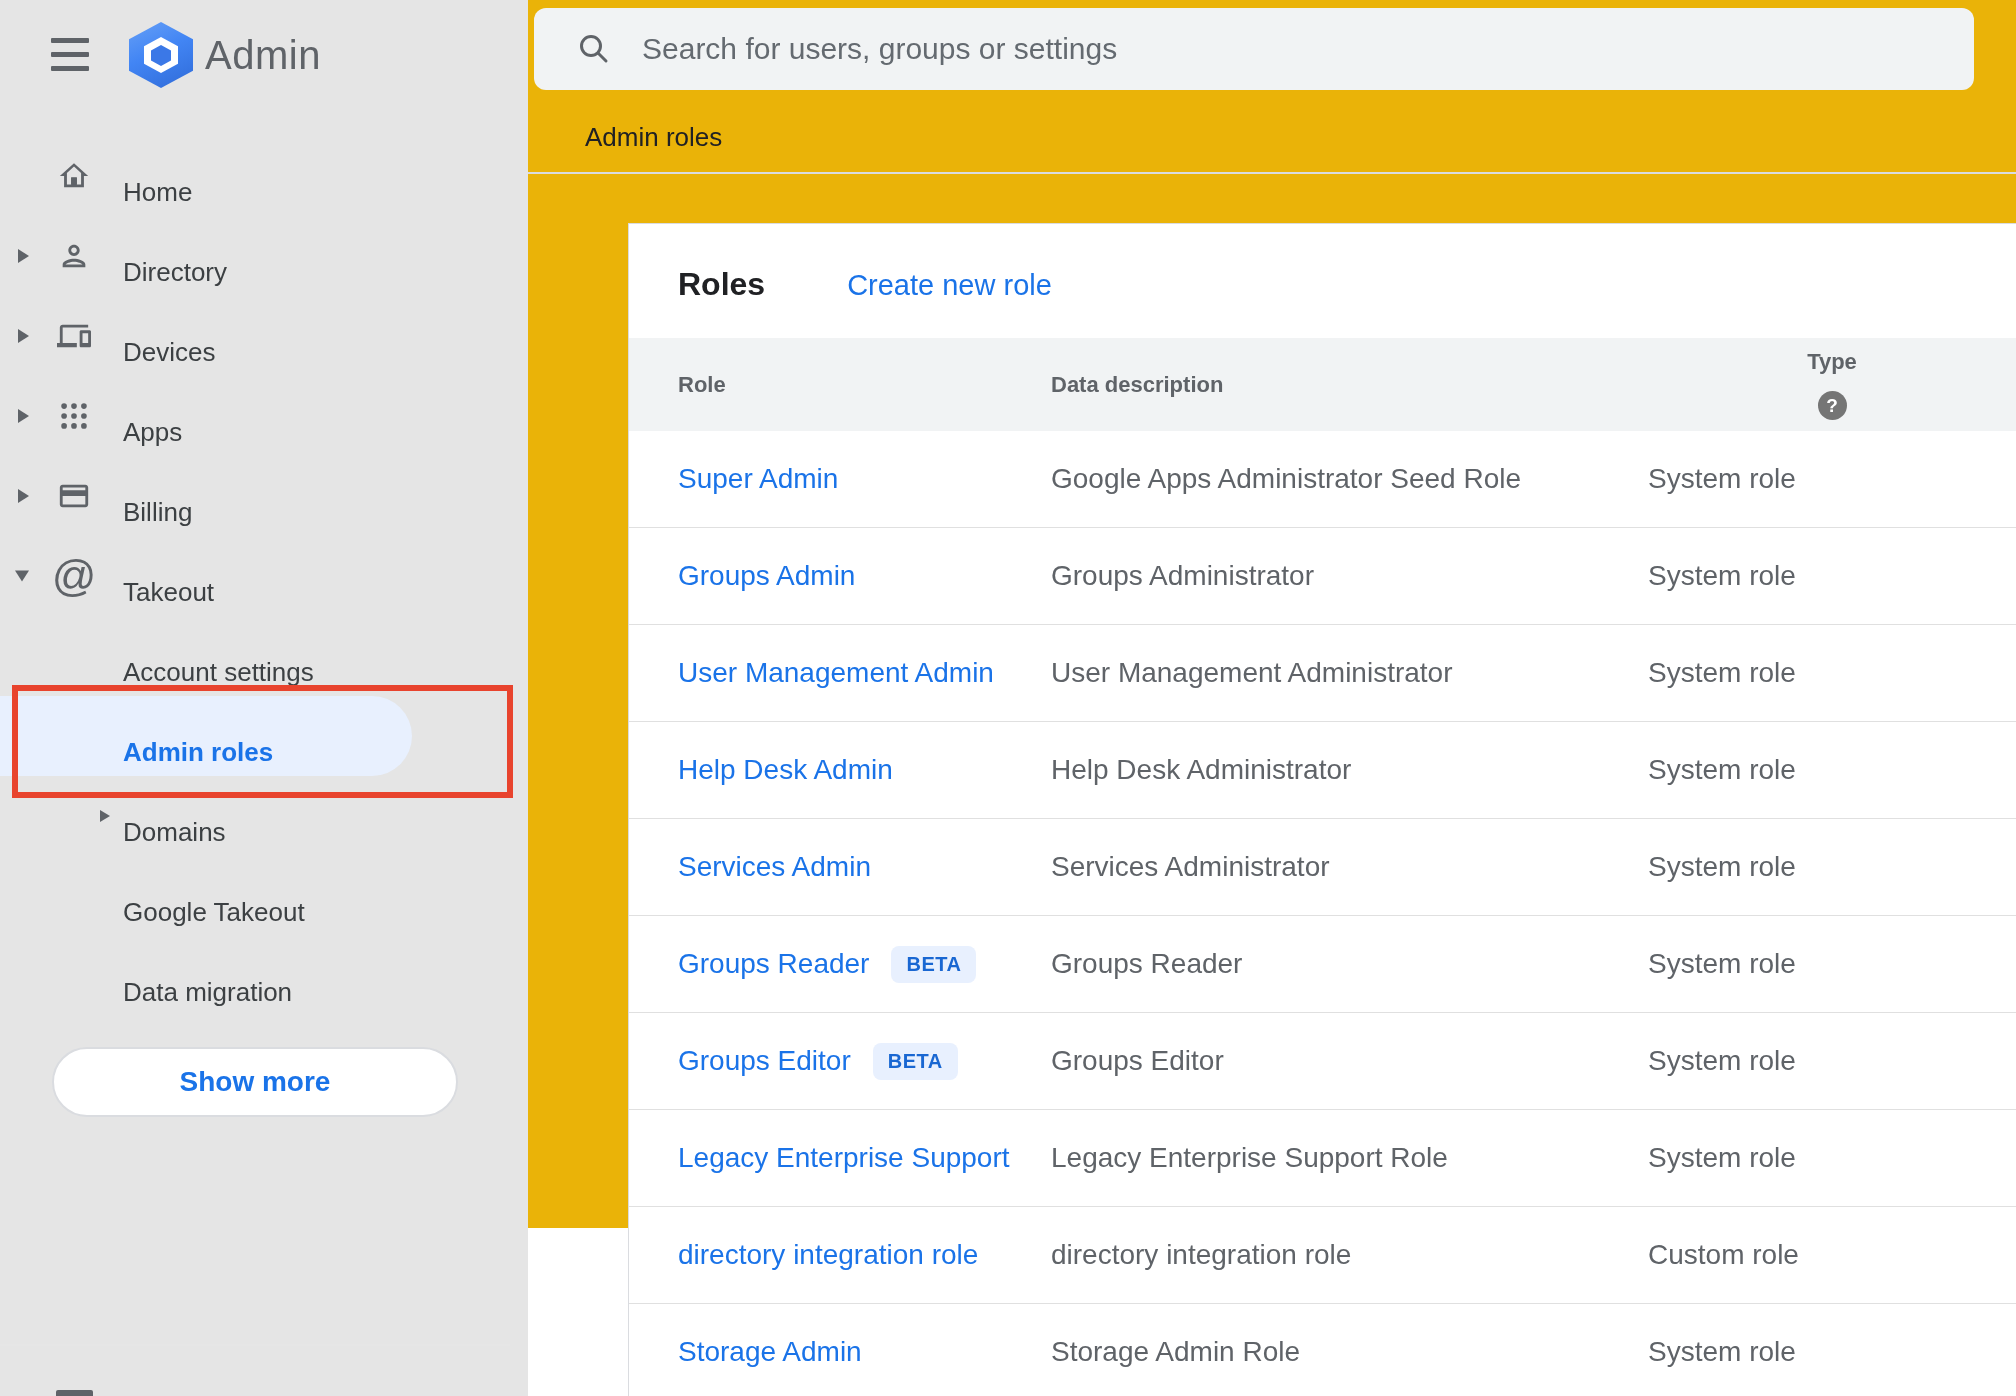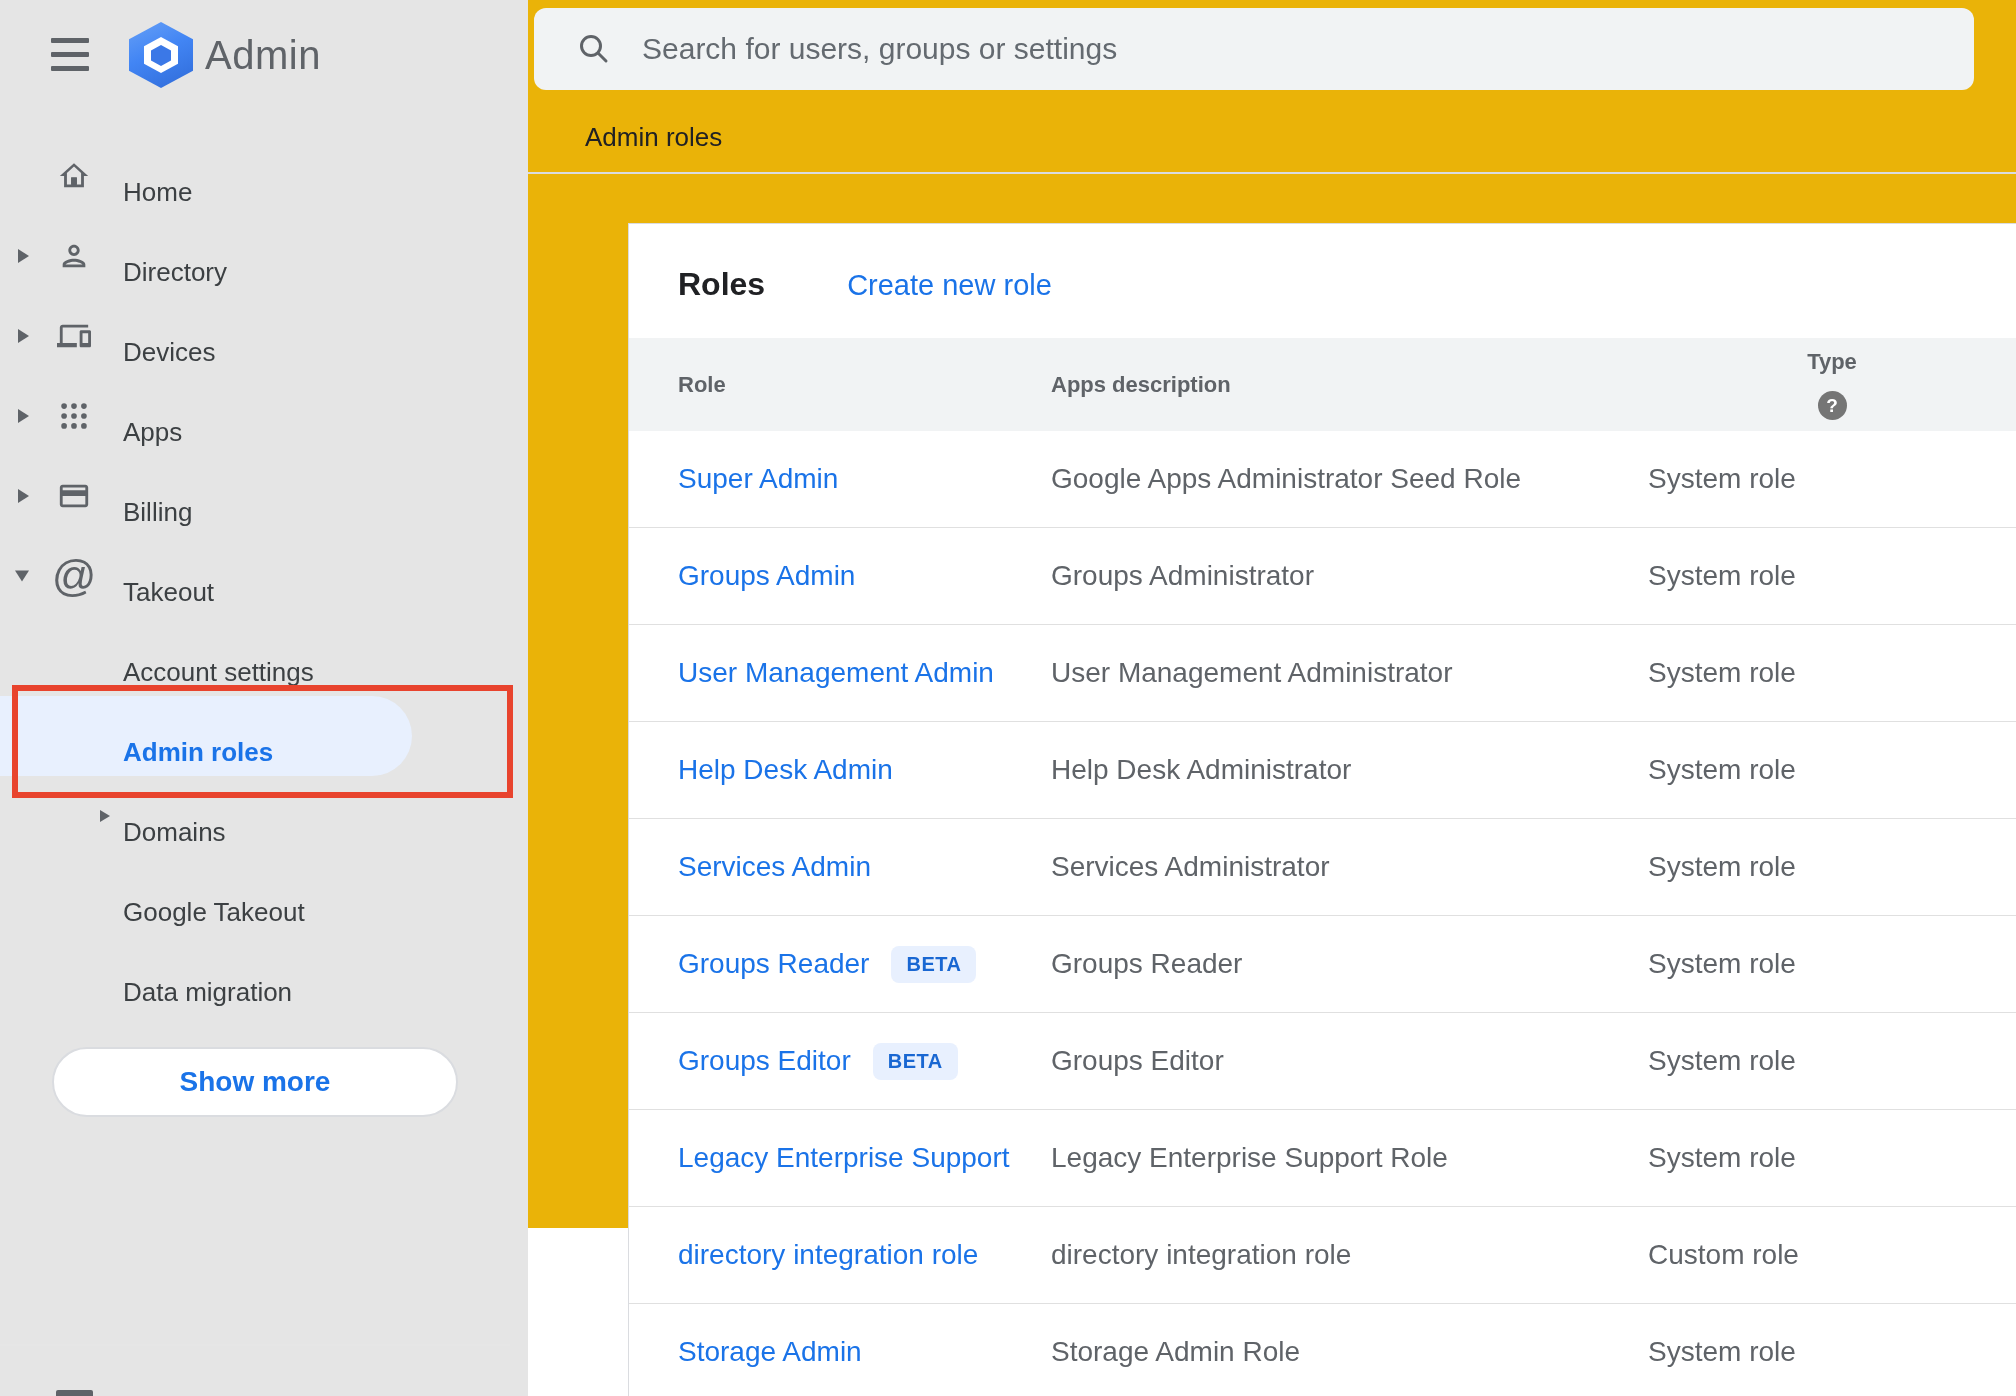--- a/index.html
+++ b/index.html
@@ -215,21 +215,21 @@
 
   <div id="card">
 
     <div id="card-header">
       <span id="card-title">Roles</span>
       <a id="create-link">Create new role</a>
     </div>
 
     <div class="thead">
       <div class="c1 hcell">Role</div>
-      <div class="c2 hcell">Apps description</div>
+      <div class="c2 hcell">Data description</div>
       <div class="c3 hcell type-head">
         <span>Type</span>
         <span class="help-circle">?</span>
       </div>
     </div>
 
     <div id="table-body">
   <div class="trow">
     <div class="c1 role-cell">
       <span class="role-link">Super Admin</span>

